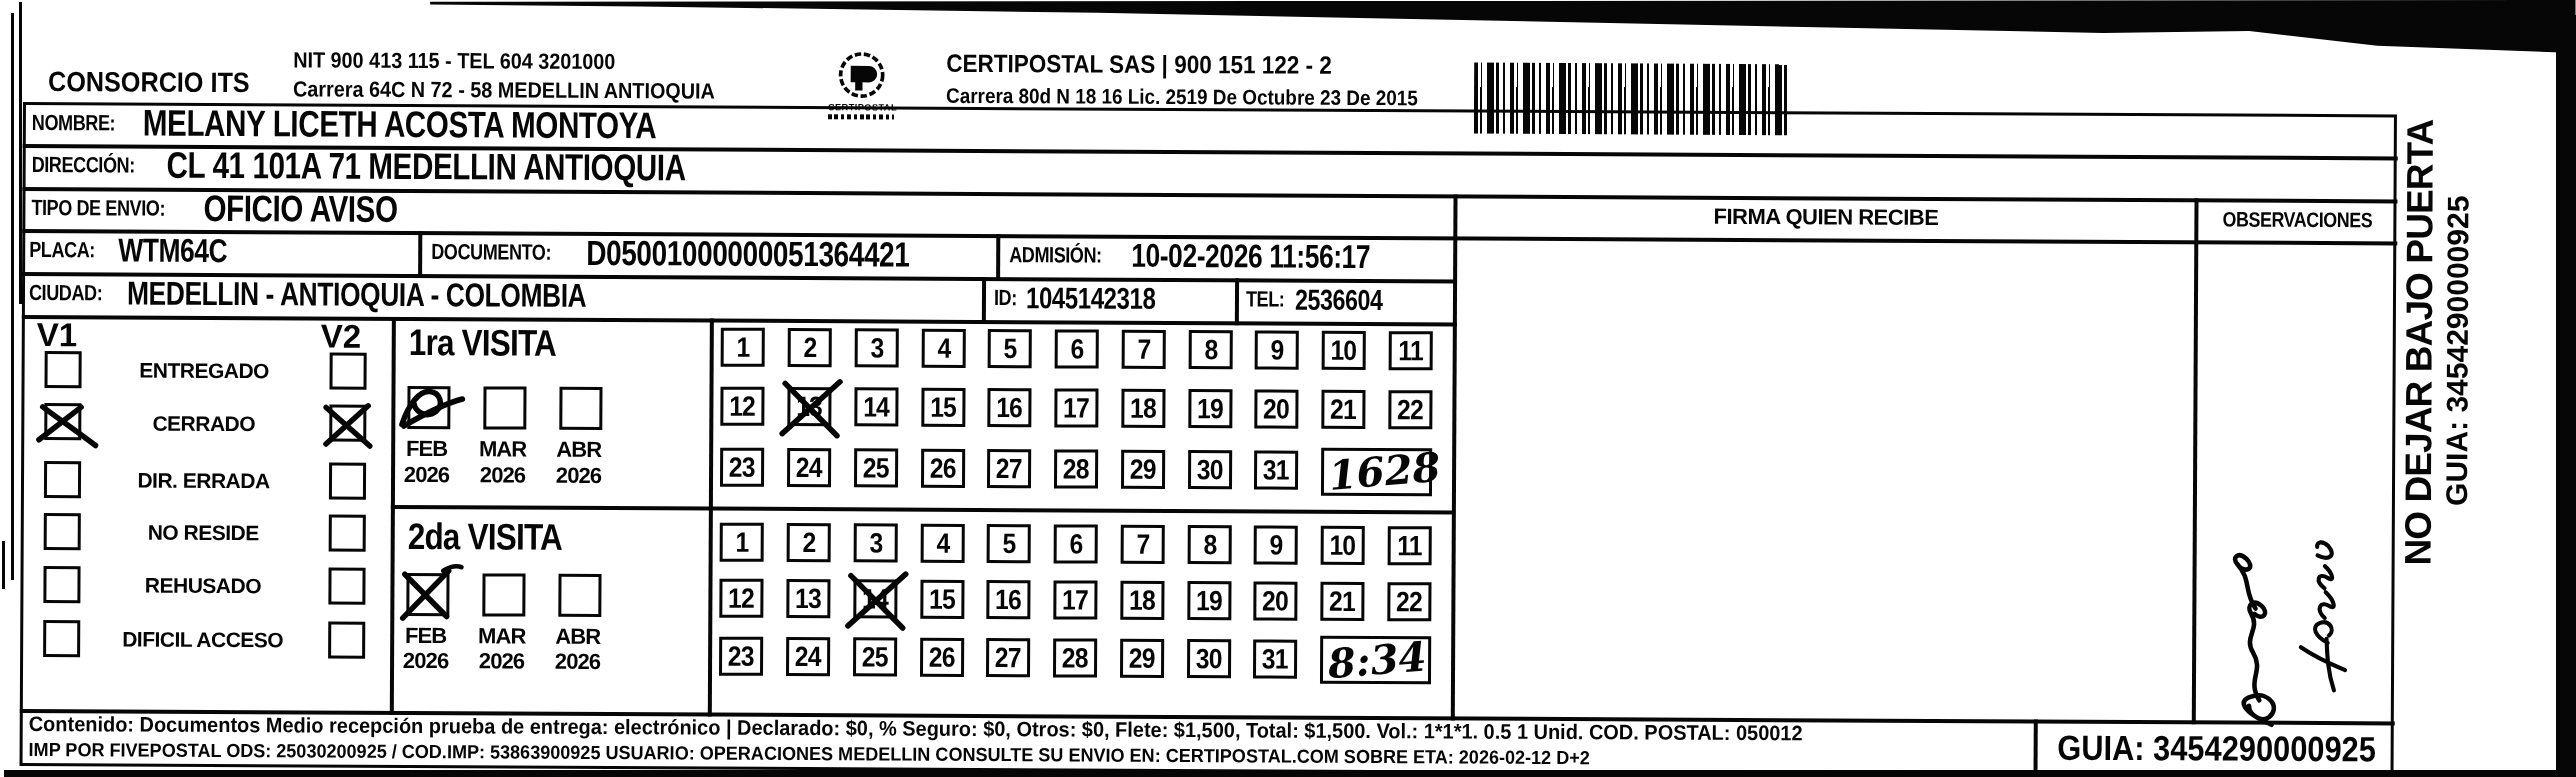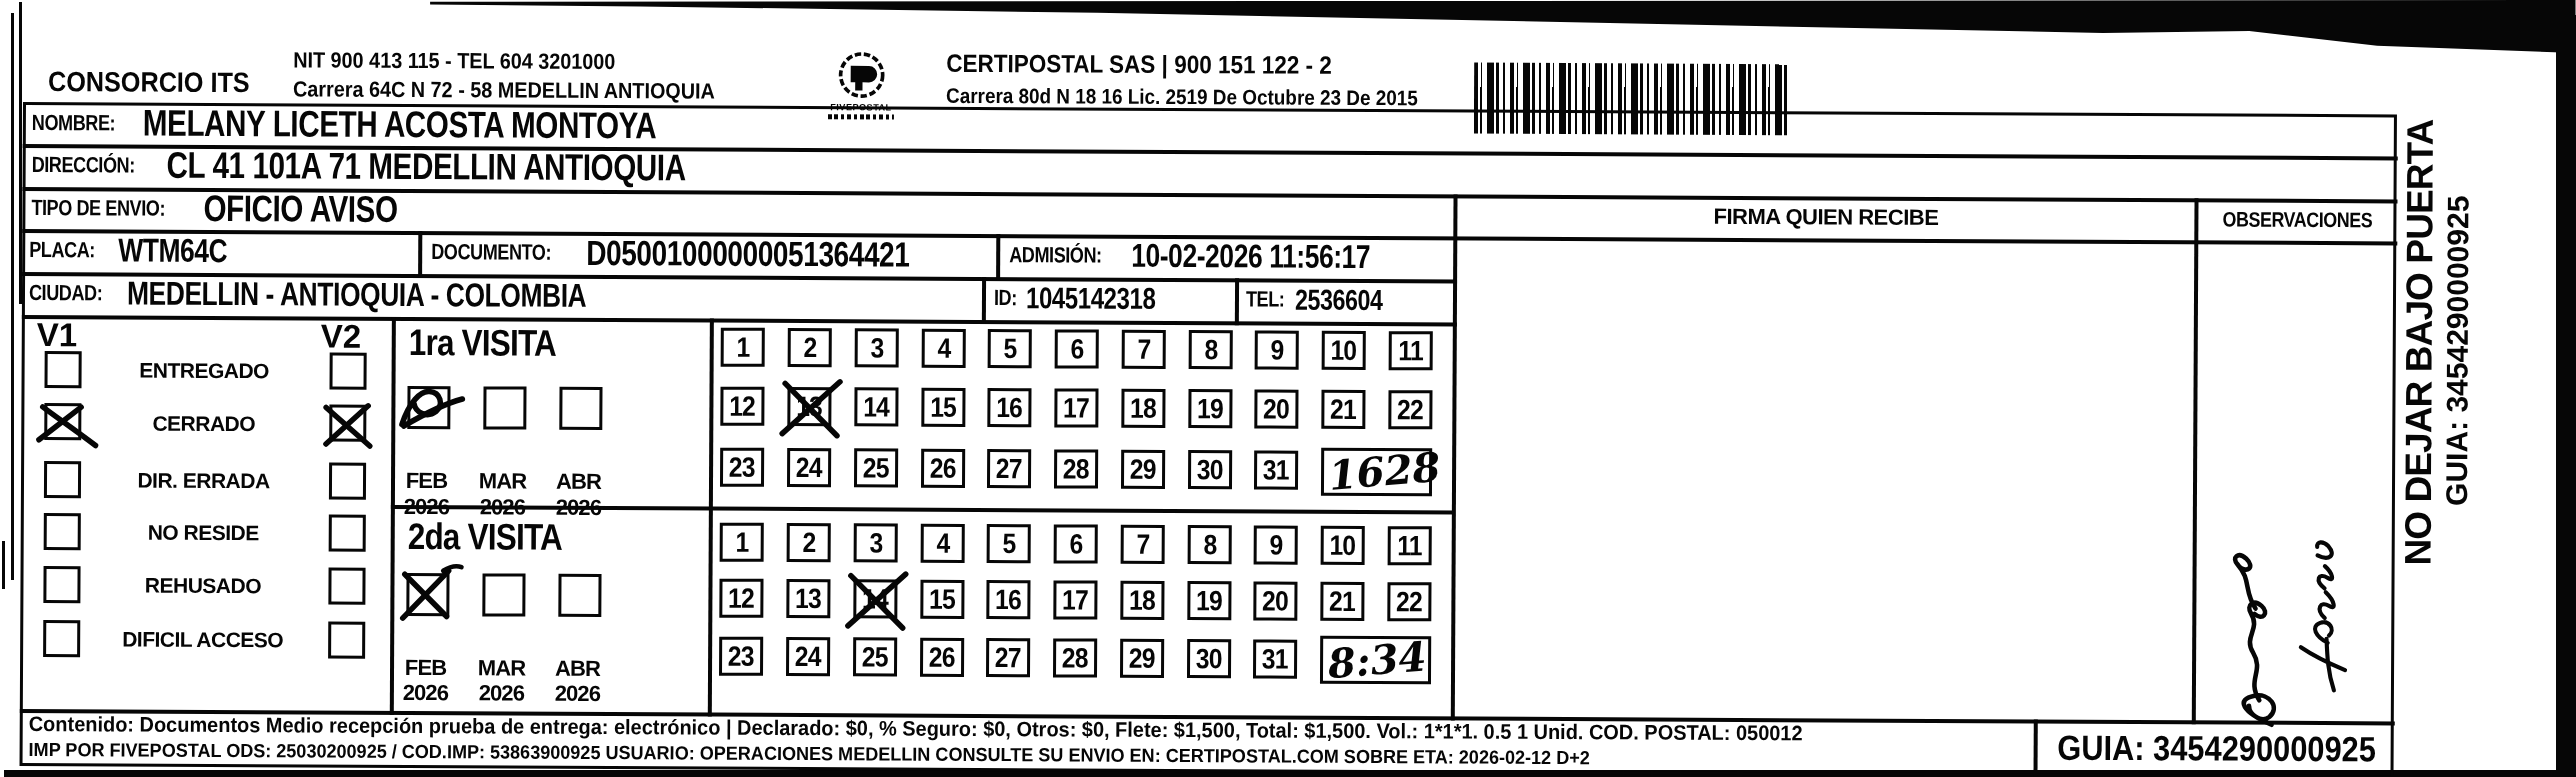--- a/index.html
+++ b/index.html
@@ -14,21 +14,21 @@
   .cond{display:inline-block;transform:scaleX(0.8);transform-origin:0 50%;}
   .cond9{display:inline-block;transform:scaleX(0.9);transform-origin:0 50%;}
   .lbl{font-weight:700;font-size:22px;letter-spacing:-0.5px;display:inline-block;transform:scaleX(0.82);transform-origin:0 50%;}
   .val{font-weight:700;letter-spacing:-0.5px;}
   .row{display:flex;align-items:center;gap:9.1px;height:42px;}
   .cb{position:absolute;border:3.7px solid #060606;background:transparent;}
   .daycell{position:absolute;border:3.7px solid #060606;display:flex;align-items:center;justify-content:center;
            font-weight:700;font-size:28px;letter-spacing:-0.9px;}
   .daycell span{display:inline-block;transform:scaleX(0.88);}
   .statuslabel{position:absolute;width:229px;text-align:center;font-weight:700;font-size:21px;letter-spacing:-0.5px;}
-  .mlabel{position:absolute;width:73px;text-align:center;font-weight:700;font-size:22px;letter-spacing:-0.9px;line-height:24px;margin-top:32px;}
+  .mlabel{position:absolute;width:73px;text-align:center;font-weight:700;font-size:22px;letter-spacing:-0.9px;line-height:24px;}
   .vtitle{position:absolute;font-weight:700;font-size:37px;letter-spacing:-0.9px;}
   .vtitle span{display:inline-block;transform:scaleX(0.85);transform-origin:0 50%;}
   .hdrsmall{font-weight:700;font-size:22px;letter-spacing:-0.5px;}
   #sidenote{position:absolute;left:2229px;top:294px;width:430px;height:88px;
             transform:rotate(-90deg);text-align:center;}
   #sidenote .l1{font-weight:700;font-size:37px;letter-spacing:-0.9px;white-space:nowrap;}
   #sidenote .l2{font-weight:700;font-size:30px;letter-spacing:0px;white-space:nowrap;}
   #barcode{position:absolute;left:1474px;top:55px;width:315px;height:71px;
     background:repeating-linear-gradient(90deg,#060606 0 3.7px,#fff 3.7px 6.4px,#060606 6.4px 8.2px,#fff 8.2px 12.8px,#060606 12.8px 20px,#fff 20px 22px,#060606 22px 25px,#fff 25px 29px,#060606 29px 31px,#fff 31px 36px);}
   svg.overlay{position:absolute;inset:0;width:2576px;height:777px;pointer-events:none;}
@@ -57,21 +57,21 @@
     <span class="cond9">NIT 900 413 115 - TEL 604 3201000</span>
   </div>
   <div class="abs" style="left:293px;top:75px;font-size:22px;font-weight:700;">
     <span class="cond9">Carrera 64C N 72 - 58 MEDELLIN ANTIOQUIA</span>
   </div>
   <div class="abs" style="left:828px;top:46px;width:66px;text-align:center;">
     <svg width="53" height="53" viewBox="0 0 58 58">
       <circle cx="29" cy="27" r="23" fill="none" stroke="#060606" stroke-width="4" stroke-dasharray="7 3"></circle>
       <path d="M17,17 h20 a9,9 0 0 1 0,18 h-7 v9 h-8 v-9 h-5 z" fill="#060606"></path>
     </svg>
-    <div style="font-size:9.1px;font-weight:700;letter-spacing:0.5px;margin-top:-3.7px;">FIVEPOSTAL</div>
+    <div style="font-size:9.1px;font-weight:700;letter-spacing:0.5px;margin-top:-3.7px;">CERTIPOSTAL</div>
     <div style="height:4.6px;margin-top:1.8px;background:repeating-linear-gradient(90deg,#060606 0 3.7px,#fff 3.7px 6.4px);"></div>
   </div>
   <div class="abs" style="left:946px;top:44px;font-size:25px;font-weight:700;">
     <span class="cond9">CERTIPOSTAL SAS | 900 151 122 - 2</span>
   </div>
   <div class="abs" style="left:946px;top:79px;font-size:21px;font-weight:700;">
     <span class="cond9">Carrera 80d N 18 16  Lic. 2519 De Octubre 23 De 2015</span>
   </div>
   <div id="barcode"></div>
 

